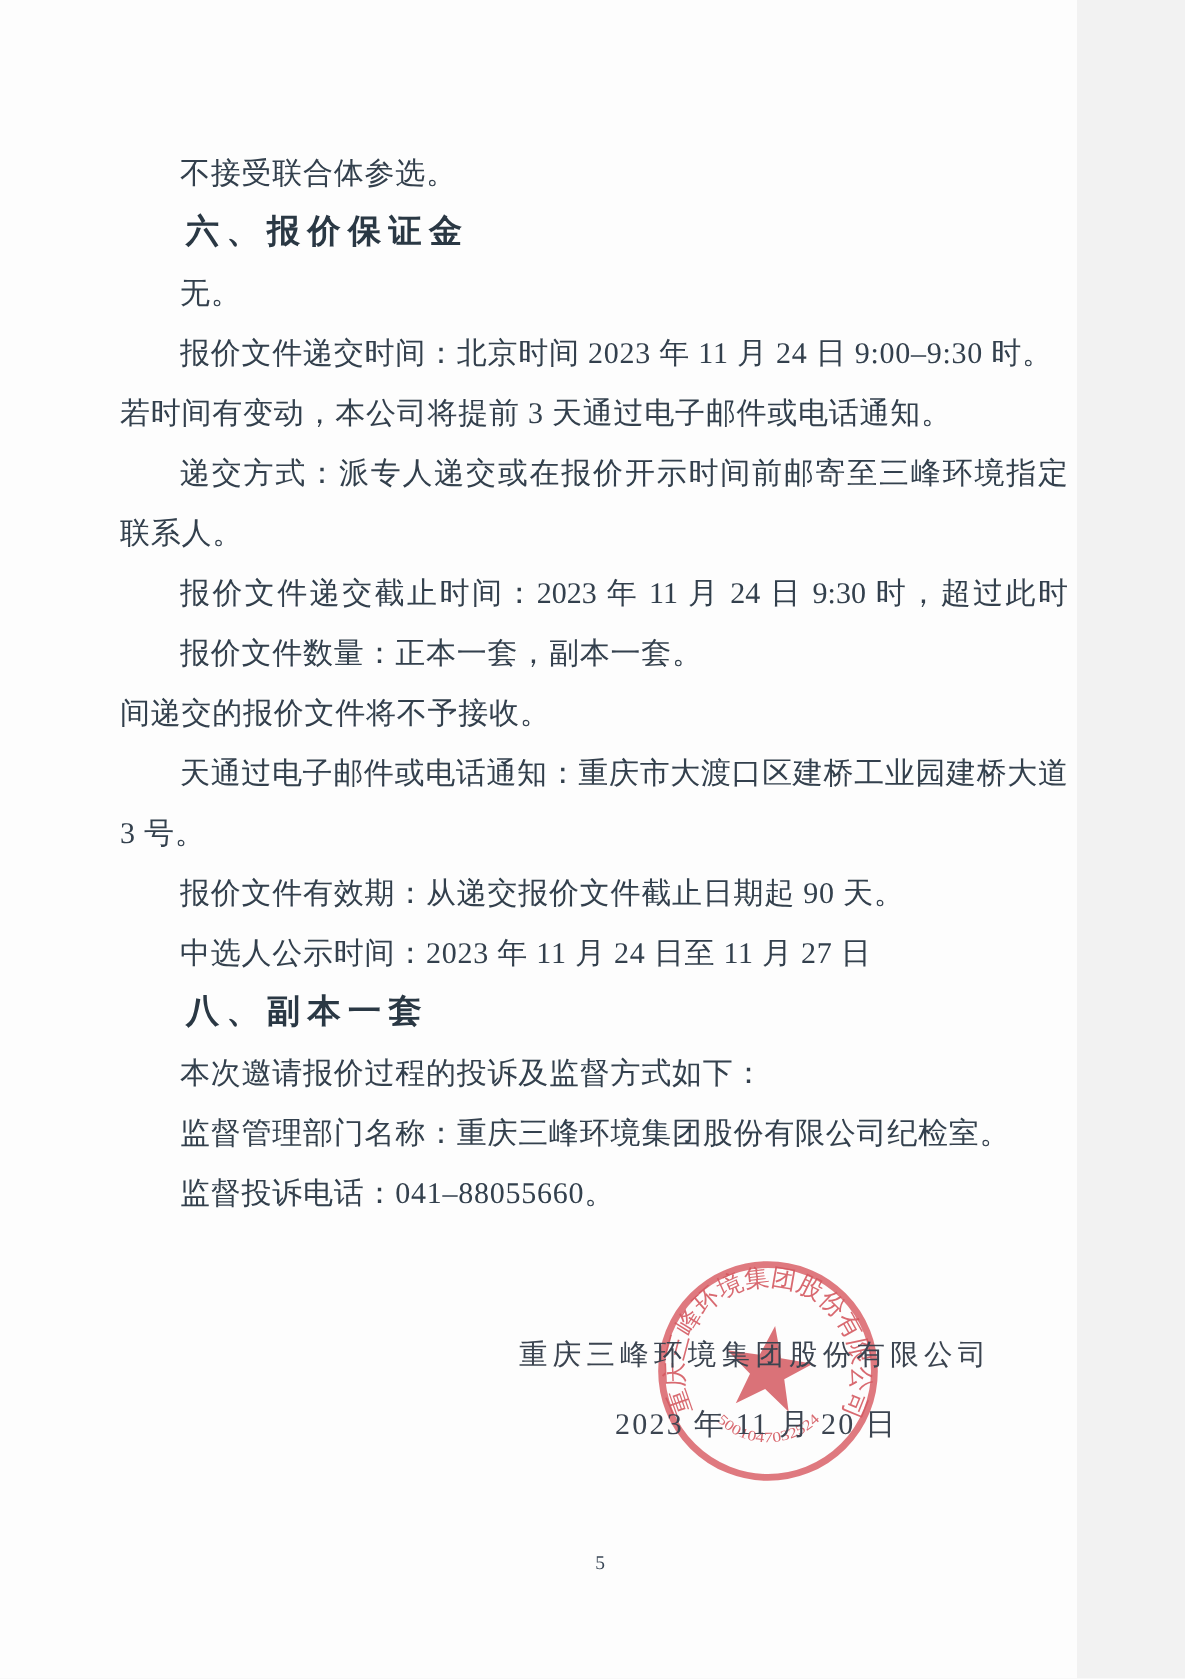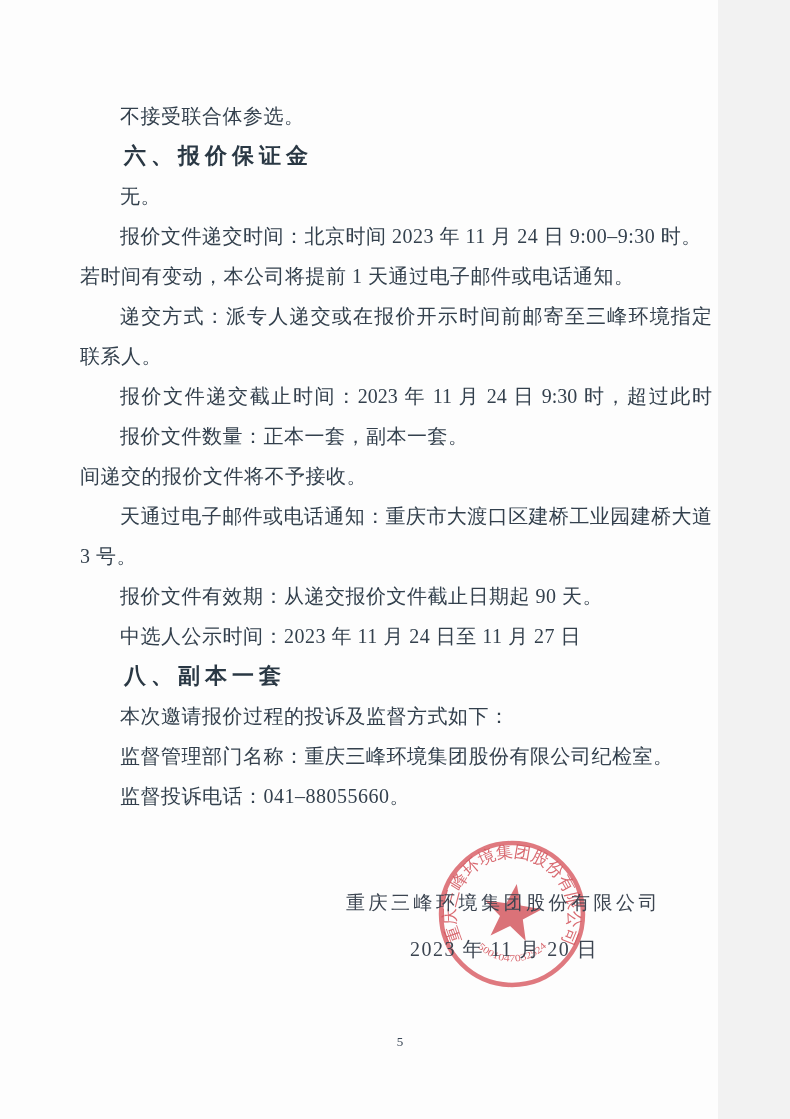--- a/index.html
+++ b/index.html
@@ -26,21 +26,21 @@
     white-space:nowrap;
   }
   .line.indent{ text-indent:2em; }
   .line.fill{
     white-space:normal;
     text-align:justify;
     text-align-last:justify;
     letter-spacing:0;
   }
   .line.heading{
-    font-family:Liberation Serif, serif;
+    font-family:Liberation Mono, monospace;
     font-weight:700;
     font-size:22px;
     color:#2a3844;
     letter-spacing:5px;
   }
   .sig-company{
     position:absolute;
     top:890px;left:346px;
     font-size:19px;color:#3b4450;
     letter-spacing:3.5px;
@@ -83,21 +83,21 @@
 </head>
 <body>
 
 <div class="page">
 
   <div class="content" id="doc-lines">
       <div class="line body indent">不接受联合体参选。</div>
       <div class="line heading indent">六、报价保证金</div>
       <div class="line body indent">无。</div>
       <div class="line body indent">报价文件递交时间：北京时间 2023 年 11 月 24 日 9:00–9:30 时。</div>
-      <div class="line body">若时间有变动，本公司将提前 1 天通过电子邮件或电话通知。</div>
+      <div class="line body">若时间有变动，本公司将提前 3 天通过电子邮件或电话通知。</div>
       <div class="line body indent fill">递交方式：派专人递交或在报价开示时间前邮寄至三峰环境指定</div>
       <div class="line body">联系人。</div>
       <div class="line body indent fill">报价文件递交截止时间：2023 年 11 月 24 日 9:30 时，超过此时</div>
       <div class="line body indent">报价文件数量：正本一套，副本一套。</div>
       <div class="line body">间递交的报价文件将不予接收。</div>
       <div class="line body indent fill">天通过电子邮件或电话通知：重庆市大渡口区建桥工业园建桥大道</div>
       <div class="line body">3 号。</div>
       <div class="line body indent">报价文件有效期：从递交报价文件截止日期起 90 天。</div>
       <div class="line body indent">中选人公示时间：2023 年 11 月 24 日至 11 月 27 日</div>
       <div class="line heading indent">八、副本一套</div>

